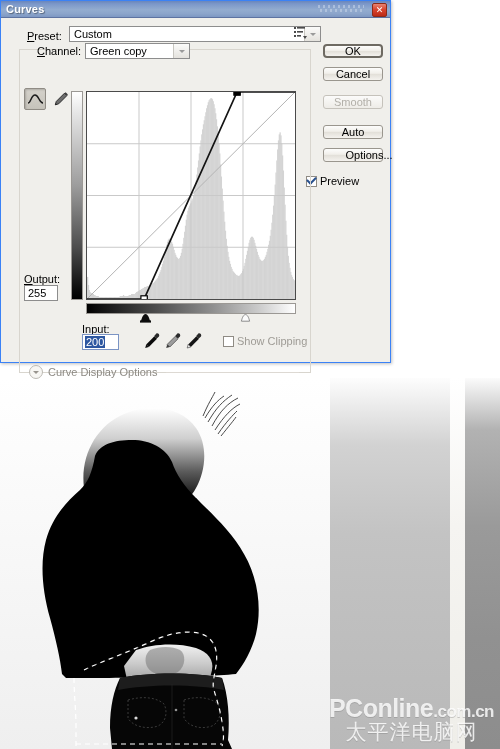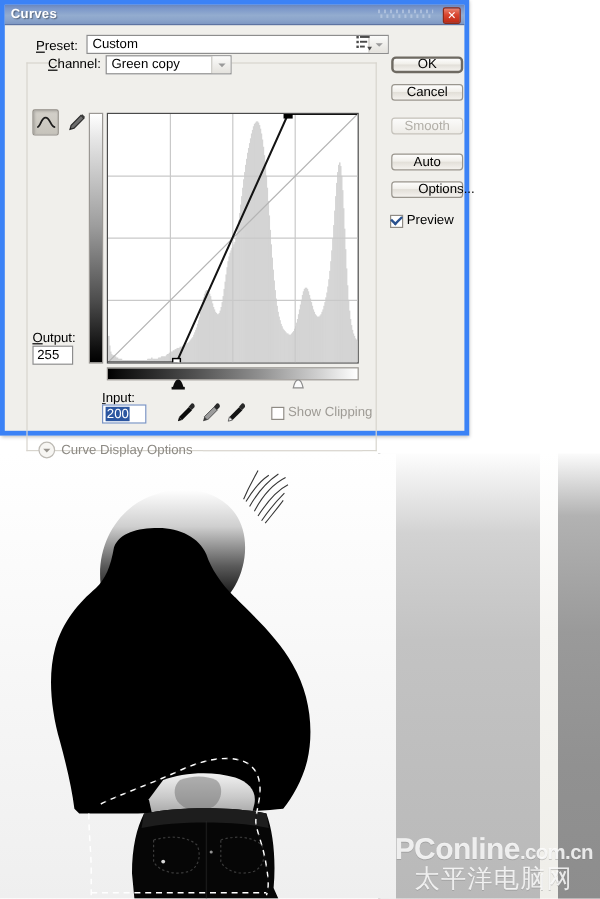--- a/index.html
+++ b/index.html
@@ -31,21 +31,21 @@
     text-shadow:0 1px 0 rgba(120,120,120,0.35);}
   #watermark .wm-line1 .small{font-size:17px;font-weight:bold;}
   #watermark .wm-line2{font-family:"DejaVu Sans",sans-serif;font-size:21px;font-weight:normal;
     color:rgba(255,255,255,0.82);letter-spacing:1px;margin-top:1px;
     text-shadow:0 1px 0 rgba(120,120,120,0.35);}
 
   
   #curves-dialog{
     position:absolute;left:0px;top:0px;width:391px;height:363px;
     background:#f0efeb;
-    border:4px solid #3b82f6;
+    border:1px solid #3b82f6;
     box-sizing:border-box;
     box-shadow:1px 1px 3px rgba(0,0,0,0.25);
   }
   #title-bar{
     height:16px;width:100%;
     background:linear-gradient(to bottom,#6a86bb 0%,#7b97c9 18%,#93accf 55%,#8ca5cb 78%,#7e98c3 100%);
     position:relative;display:flex;align-items:center;
     border-bottom:1px solid #5d73a1;
   }
   #title-bar .title-text{
@@ -103,21 +103,21 @@
   }
   .btn.primary{border:2px solid #6e6a62;border-radius:4px;}
   .btn.disabled{color:#b2afa8;border-color:#c5c2bb;
     background:linear-gradient(to bottom,#fbfbfa,#eeece7);}
   #btn-ok{left:322px;top:26px;}
   #btn-cancel{left:322px;top:49px;}
   #btn-smooth{left:322px;top:77px;}
   #btn-auto{left:322px;top:107px;}
   #btn-options{left:322px;top:130px;padding-left:32px;}
 
-  #preview-row{position:absolute;left:321px;top:157px;display:flex;align-items:center;gap:3px;}
+  #preview-row{position:absolute;left:305px;top:157px;display:flex;align-items:center;gap:3px;}
   .chk{width:11px;height:11px;border:1px solid #8f8b84;background:#fff;
     display:flex;align-items:center;justify-content:center;box-sizing:border-box;cursor:pointer;}
   .chk.checked::after{content:"";display:block;width:7px;height:4px;
     border-left:2px solid #29518e;border-bottom:2px solid #29518e;
     transform:rotate(-45deg) translate(1px,-1px);}
 
   
   #group-box{position:absolute;left:18px;top:31px;width:292px;height:324px;
     border:1px solid #d8d5ce;border-top:none;box-sizing:border-box;}
   #group-box .gb-top-l{position:absolute;left:-1px;top:0;width:40px;height:1px;background:#d8d5ce;}

